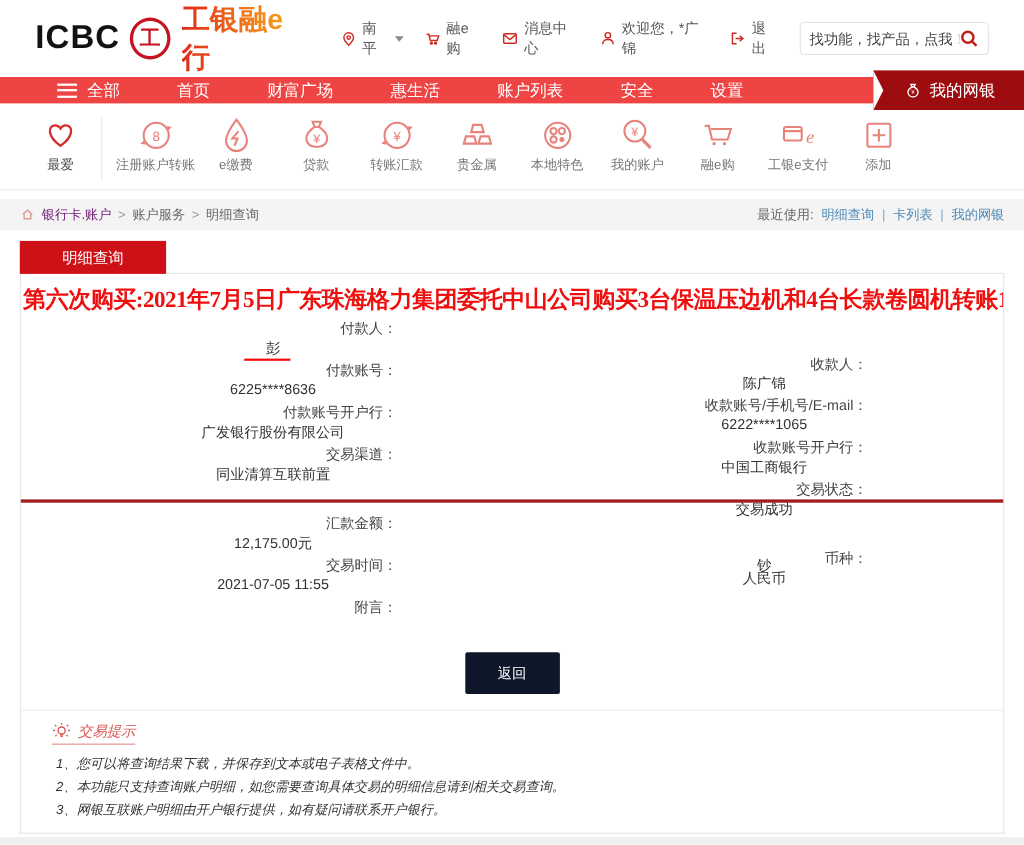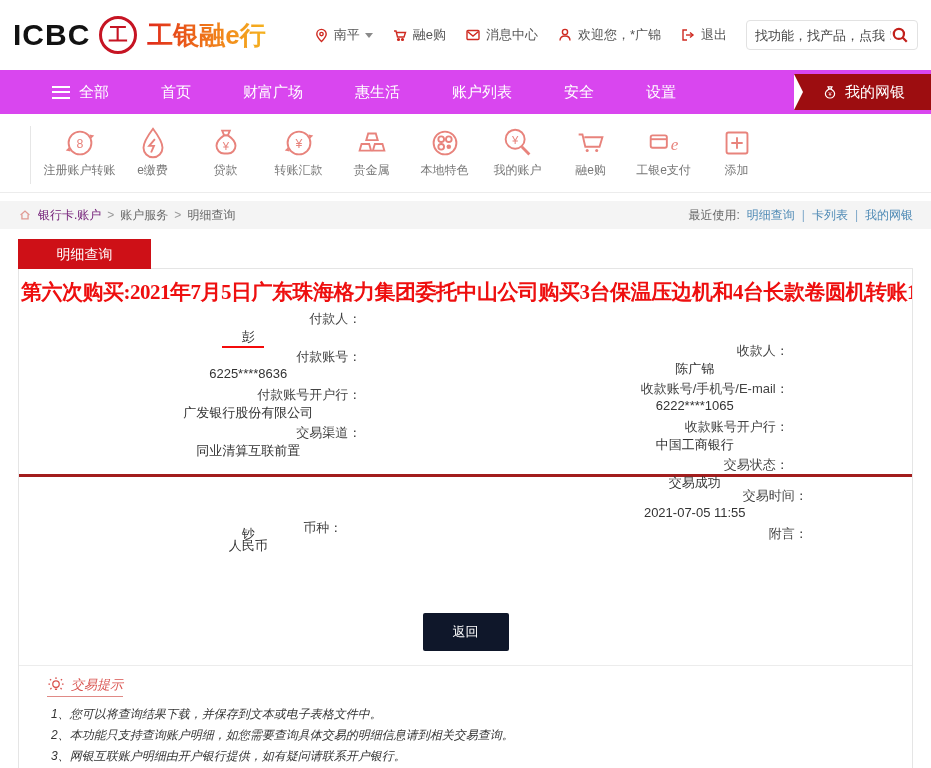--- a/index.html
+++ b/index.html
@@ -1,42 +1,42 @@
 <!DOCTYPE html>
 <html><head>
 <meta charset="utf-8">
 <style>
   * { box-sizing: border-box; margin: 0; padding: 0; }
   html,body { width: 931px; height: 768px; overflow: hidden; background: #fff;
     font-family: "Liberation Sans","DejaVu Sans",sans-serif; }
   a { text-decoration: none; cursor: pointer; }
 
   
-  .top { height: 70px; display: flex; align-items: center; padding: 0 13px; background: #fff; gap: 32px; }
+  .top { height: 70px; display: flex; align-items: center; padding: 0 32px; background: #fff; gap: 32px; }
   .logo { display: flex; align-items: center; }
   .logo-icbc { font-size: 30px; font-weight: 800; color: #121212; letter-spacing: 1px; }
   .logo-mark { width: 38px; height: 38px; border: 3px solid #c61423; border-radius: 50%;
     display: flex; align-items: center; justify-content: center; margin-left: 9px; }
   .logo-mark i { font-style: normal; font-weight: 900; font-size: 19px; color: #c61423; }
   .brand { margin-left: 10px; font-size: 26px; font-weight: 700; color: #e2571d; }
   @supports ((background-clip: text) or (-webkit-background-clip: text)) {
     .brand { background: linear-gradient(90deg,#e02a1a 0%,#f07c1a 55%,#f5b31f 100%);
       -webkit-background-clip: text; background-clip: text; color: transparent; }
   }
   .top-links { margin-left: auto; display: flex; align-items: center; gap: 19px;
     font-size: 13px; color: #555; }
   .tl { display: flex; align-items: center; gap: 5px; cursor: pointer; }
   .caret { width: 0; height: 0; border: 4px solid transparent; border-top: 5px solid #8a8a8a; margin-top: 4px; }
   .search { display: flex; align-items: center; border: 1px solid #e2e2e2; border-radius: 4px;
     height: 30px; padding: 0 8px; width: 172px; background: #fff; }
   .search input { border: 0; outline: 0; flex: 1; min-width: 0; font-size: 13px; color: #333; font-family: inherit; }
   .search input::placeholder { color: #444; }
 
   
-  .nav { height: 44px; background: #d946ef; display: flex; align-items: center;
+  .nav { height: 24px; background: #ef4444; display: flex; align-items: center;
     color: #fff; font-size: 15px; padding-left: 26px; }
   .nitem { padding: 0 26px; height: 36px; display: flex; align-items: center; gap: 9px; cursor: pointer; }
   .burger { width: 18px; height: 13px; border-top: 2px solid #fff; border-bottom: 2px solid #fff; position: relative; }
   .burger::after { content:""; position: absolute; left: 0; right: 0; top: 50%; margin-top: -1px; height: 2px; background: #fff; }
   .myebank { margin-left: auto; background: #9d0d10; height: 36px; display: flex; align-items: center;
     gap: 7px; padding: 0 26px 0 28px; position: relative; cursor: pointer; }
   .myebank::before { content:""; position: absolute; left: 0; top: 0;
     border-top: 18px solid transparent; border-bottom: 18px solid transparent; border-left: 9px solid #fff; }
 
   
@@ -178,20 +178,26 @@
     <svg width="16" height="16" viewBox="0 0 16 16" fill="none" stroke="#fff" stroke-width="1.2">
         <path d="M6 2.8 h4 l-1 2.2 h-2 Z"></path>
         <path d="M7 5 h2 c2.8 1.8 3.6 3.2 3.6 4.8 A4.2 4.2 0 0 1 8 14 A4.2 4.2 0 0 1 3.4 9.8 C3.4 8.2 4.2 6.8 7 5 Z"></path>
         <text x="8" y="11.5" font-size="5.5" fill="#fff" stroke="none" text-anchor="middle">¥</text>
       </svg>
     <span>我的网银</span>
   </span>
 </nav>
 
 <div class="quickbar">
+  <div class="qitem fav">
+    <svg class="qico" width="38" height="38" viewBox="0 0 40 40" fill="none" stroke="#d2302c" stroke-width="2.2">
+        <path d="M20 30 C 7 21 8 11 14.5 10.5 C 18 10.2 20 13.5 20 13.5 C 20 13.5 22 10.2 25.5 10.5 C 32 11 33 21 20 30 Z"></path>
+      </svg>
+    <span class="qlabel">最爱</span>
+  </div>
   <div class="vdiv"></div>
   <div class="qitem">
     <svg class="qico" width="38" height="38" viewBox="0 0 40 40" fill="none" stroke="#e8837c" stroke-width="2">
         <circle cx="20" cy="20" r="12"></circle>
         <text x="20" y="25" font-size="13" text-anchor="middle" fill="#e8837c" stroke="none">8</text>
         <path d="M30 11 l5 1 -3.5 3.5 z" fill="#e8837c" stroke="none"></path>
         <path d="M10 29 l-5 -1 3.5 -3.5 z" fill="#e8837c" stroke="none"></path>
       </svg>
     <span class="qlabel">注册账户转账</span>
   </div>
@@ -332,20 +338,24 @@
     <div class="cell">
       <span class="lblR">交易状态：</span>
       <span class="val">交易成功</span>
     </div>
   </div>
 
   <div class="hr-red"></div>
 
   <div class="dgrid">
     <div class="cell">
+      <span class="lblL">汇款金额：</span>
+      <span class="val">12,175.00元</span>
+    </div>
+    <div class="cell">
       <span class="lblR">币种：</span>
       <span class="val">人民币</span>
     </div>
     <div class="cell">
       <span class="lblL">交易时间：</span>
       <span class="val">2021-07-05 11:55</span>
     </div>
     <div class="cell">
       <span class="val">钞</span>
     </div>

